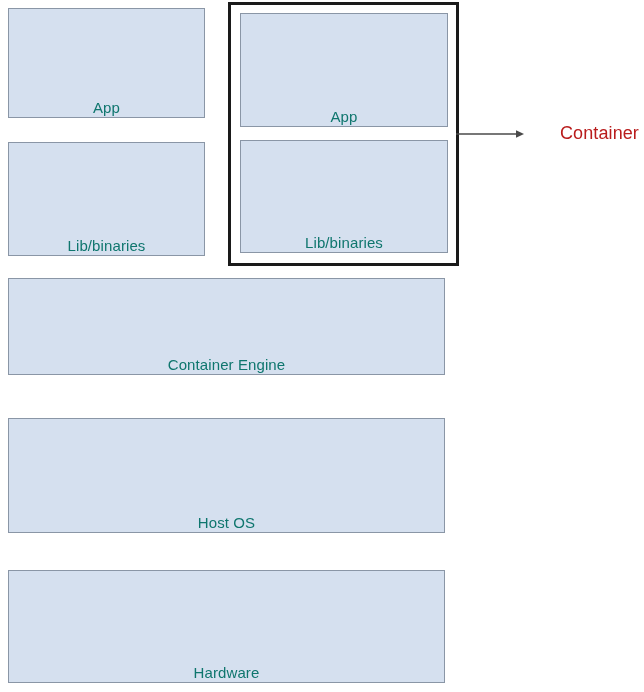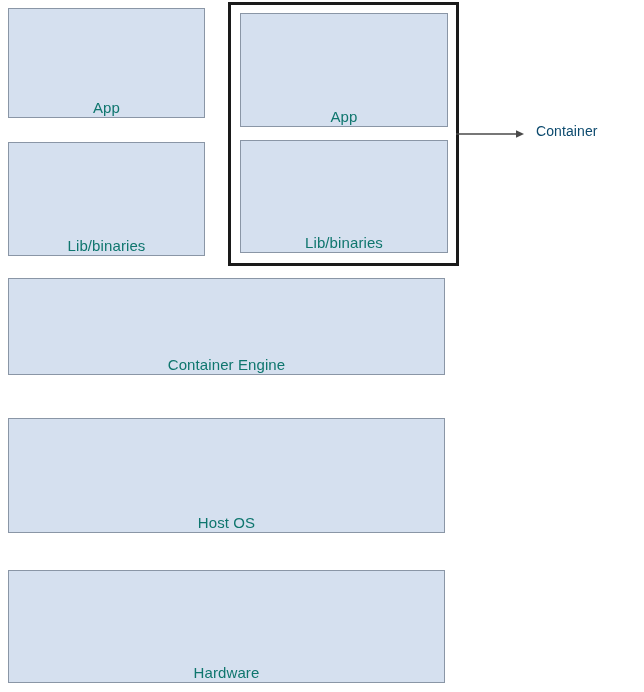--- a/index.html
+++ b/index.html
@@ -71,24 +71,24 @@
     top: 120px;
     width: 70px;
     height: 28px;
   }
   #container-callout svg {
     display: block;
     overflow: visible;
   }
   #container-callout-label {
     position: absolute;
-    left: 536px;
+    left: 560px;
     top: 123px;
-    font-size: 14px;
-    color: #0c4a6e;
+    font-size: 18px;
+    color: #b91c1c;
     white-space: nowrap;
     user-select: none;
     letter-spacing: 0.1px;
   }
 </style>
 </head>
 <body>
 
 <div id="diagram-canvas">
 

